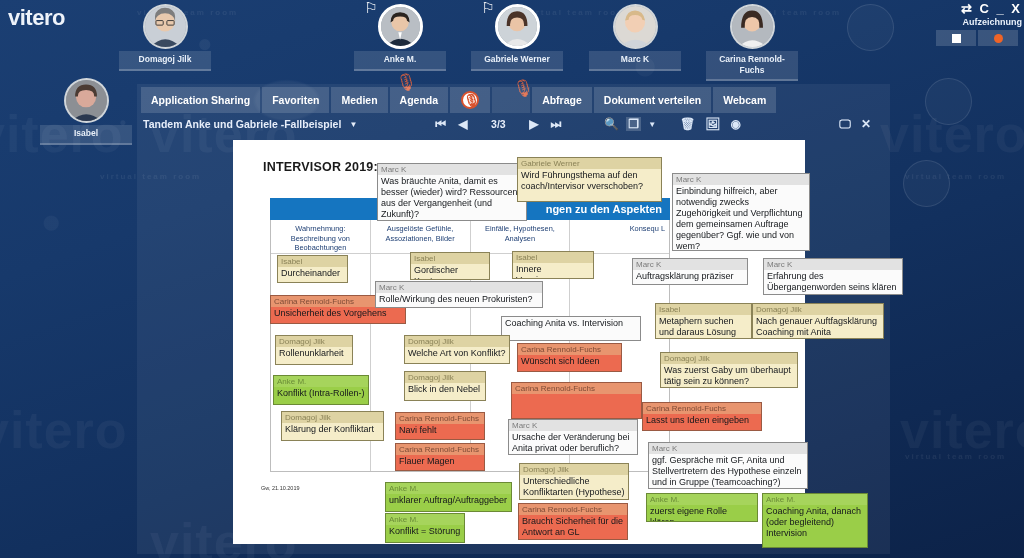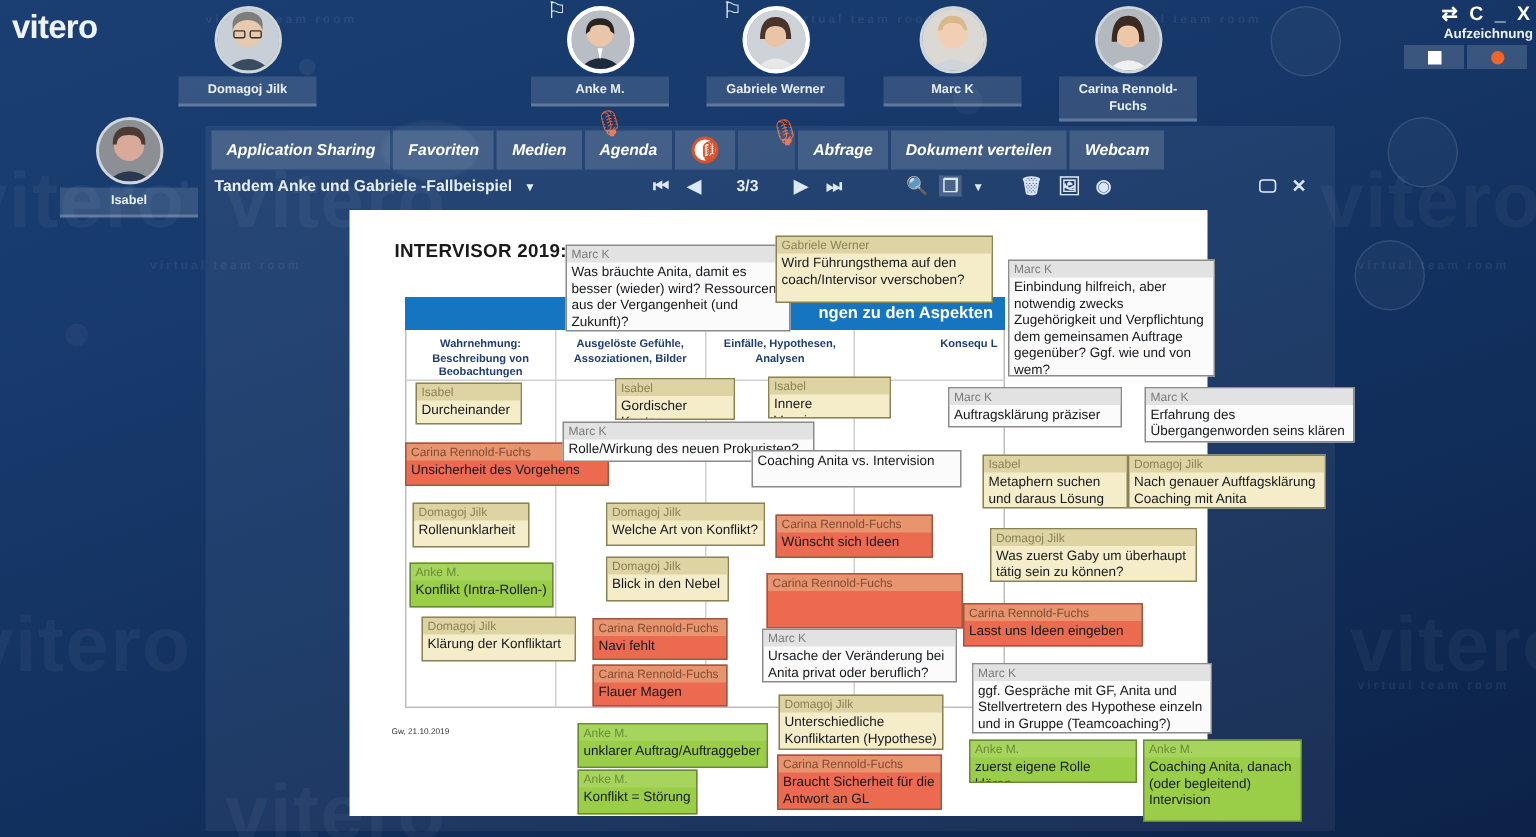--- a/index.html
+++ b/index.html
@@ -71,21 +71,21 @@
     display: flex; align-items: center; justify-content: center;
   }
   .sq { width: 9px; height: 9px; background: #fff; }
   .dot { width: 9px; height: 9px; border-radius: 50%; background: #ef6427; }
 
   
   #panel {
     position: absolute; left: 137px; top: 84px; width: 753px; height: 470px;
     background: rgba(255,255,255,0.06);
   }
-  #tabs { display: flex; height: 29px; padding: 3px 4px 0 4px; gap: 2px; font-style: italic; }
+  #tabs { display: flex; height: 29px; padding: 3px 4px 0 4px; gap: 2px; }
   .tab {
     flex: 0 0 auto; height: 26px; display: flex; align-items: center; justify-content: center;
     background: rgba(255,255,255,0.15); color: #fff; font-size: 10.5px; font-weight: bold;
     padding: 0 10px; white-space: nowrap;
   }
   .tab.mic-tab { padding: 0; width: 40px; background: rgba(255,255,255,0.15); }
   .micbig {
     width: 18px; height: 18px; border-radius: 50%; background: #fff;
     border: 2px solid #d9522d; color: #d9522d; font-size: 13px; line-height: 15px; text-align: center;
   }
@@ -118,21 +118,21 @@
     display: flex; align-items: center; justify-content: flex-end; padding-right: 8px;
     white-space: nowrap;
   }
   #table {
     position: absolute; left: 37px; top: 80px; width: 400px; height: 252px;
     border: 1px solid #bdbdbd; border-top: none; display: flex;
   }
   .tcol { flex: 1; border-right: 1px solid #cfcfcf; position: relative; }
   .tcol:last-child { border-right: none; }
   .thead {
-    height: 34px; padding: 4px 3px; font-size: 7.4px; font-weight: bold;
+    height: 34px; padding: 4px 3px; font-size: 7.4px; font-weight: normal;
     color: #1d3e73; text-align: center; line-height: 1.3;
     border-bottom: 1px solid #cfcfcf;
   }
   #footer-date {
     position: absolute; left: 28px; top: 345px; font-size: 5.5px; color: #333;
   }
 
   
   .note {
     position: absolute; border: 1px solid; font-size: 9px; line-height: 1.22;
@@ -372,21 +372,21 @@
         <div class="body">Rolle/Wirkung des neuen Prokuristen?</div>
       </div>
       <div class="note yellow" style="left: 655px; top: 303px; width: 97px; height: 36px; z-index: 20;">
         <div class="auth">Isabel</div>
         <div class="body">Metaphern suchen und daraus Lösung kreieren</div>
       </div>
       <div class="note yellow" style="left: 752px; top: 303px; width: 132px; height: 36px; z-index: 21;">
         <div class="auth">Domagoj Jilk</div>
         <div class="body">Nach genauer Auftfagsklärung Coaching mit Anita</div>
       </div>
-      <div class="note grey" style="left: 501px; top: 300px; width: 140px; height: 25px; z-index: 22;">
+      <div class="note grey" style="left: 501px; top: 316px; width: 140px; height: 25px; z-index: 22;">
         <div class="body">Coaching Anita vs. Intervision</div>
       </div>
       <div class="note yellow" style="left: 275px; top: 335px; width: 78px; height: 30px; z-index: 23;">
         <div class="auth">Domagoj Jilk</div>
         <div class="body">Rollenunklarheit</div>
       </div>
       <div class="note yellow" style="left: 404px; top: 335px; width: 106px; height: 29px; z-index: 24;">
         <div class="auth">Domagoj Jilk</div>
         <div class="body">Welche Art von Konflikt?</div>
       </div>

